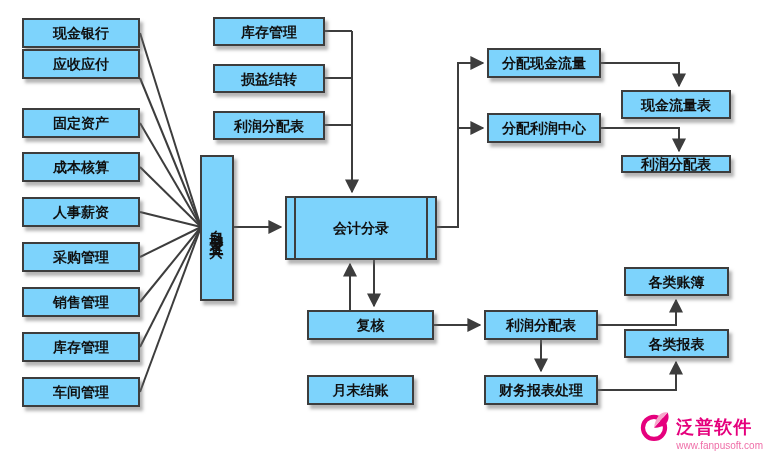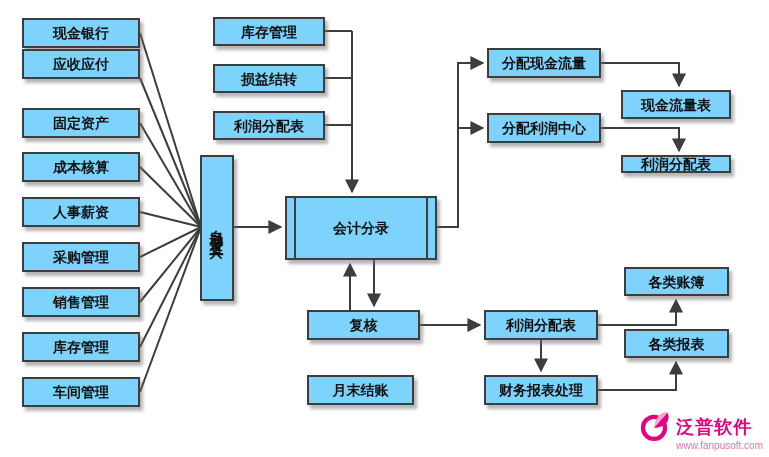--- a/index.html
+++ b/index.html
@@ -38,21 +38,21 @@
     content:"";position:absolute;top:0;bottom:0;width:0;border-left:2px solid #3d3d3d;}
   .n-entry::before{left:7px;}
   .n-entry::after{right:7px;}
   
   .n-acf{left:487px;top:48px;width:114px;height:30px;}
   .n-apc{left:487px;top:113px;width:114px;height:30px;}
   
   .n-cfs{left:621px;top:90px;width:110px;height:29px;}
   .n-pds{left:621px;top:155px;width:110px;height:18px;}
   
-  .n-review{left:307px;top:310px;width:113px;height:30px;}
+  .n-review{left:307px;top:310px;width:127px;height:30px;}
   .n-post{left:484px;top:310px;width:114px;height:30px;}
   .n-ledg{left:624px;top:267px;width:105px;height:29px;}
   .n-reps{left:624px;top:329px;width:105px;height:29px;}
   .n-frp{left:484px;top:375px;width:114px;height:30px;}
   .n-mec{left:307px;top:375px;width:107px;height:30px;}
   
   .wm{position:absolute;right:6px;bottom:6px;display:flex;align-items:center;gap:5px;}
   .wm-txt{display:flex;flex-direction:column;align-items:flex-start;margin-top:13px;}
   .wm-brand{color:#e5007d;font-weight:bold;font-size:18px;letter-spacing:1px;}
   .wm-url{color:#ef6ea8;font-size:10px;margin-top:1px;}

